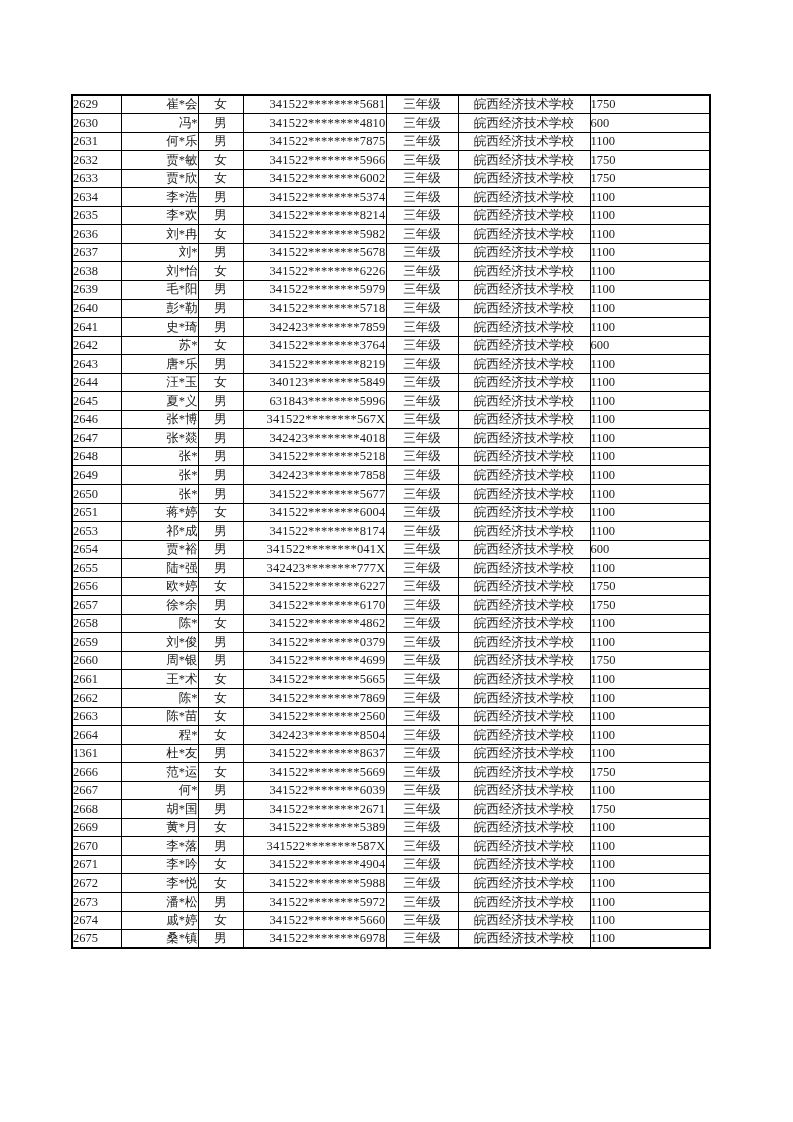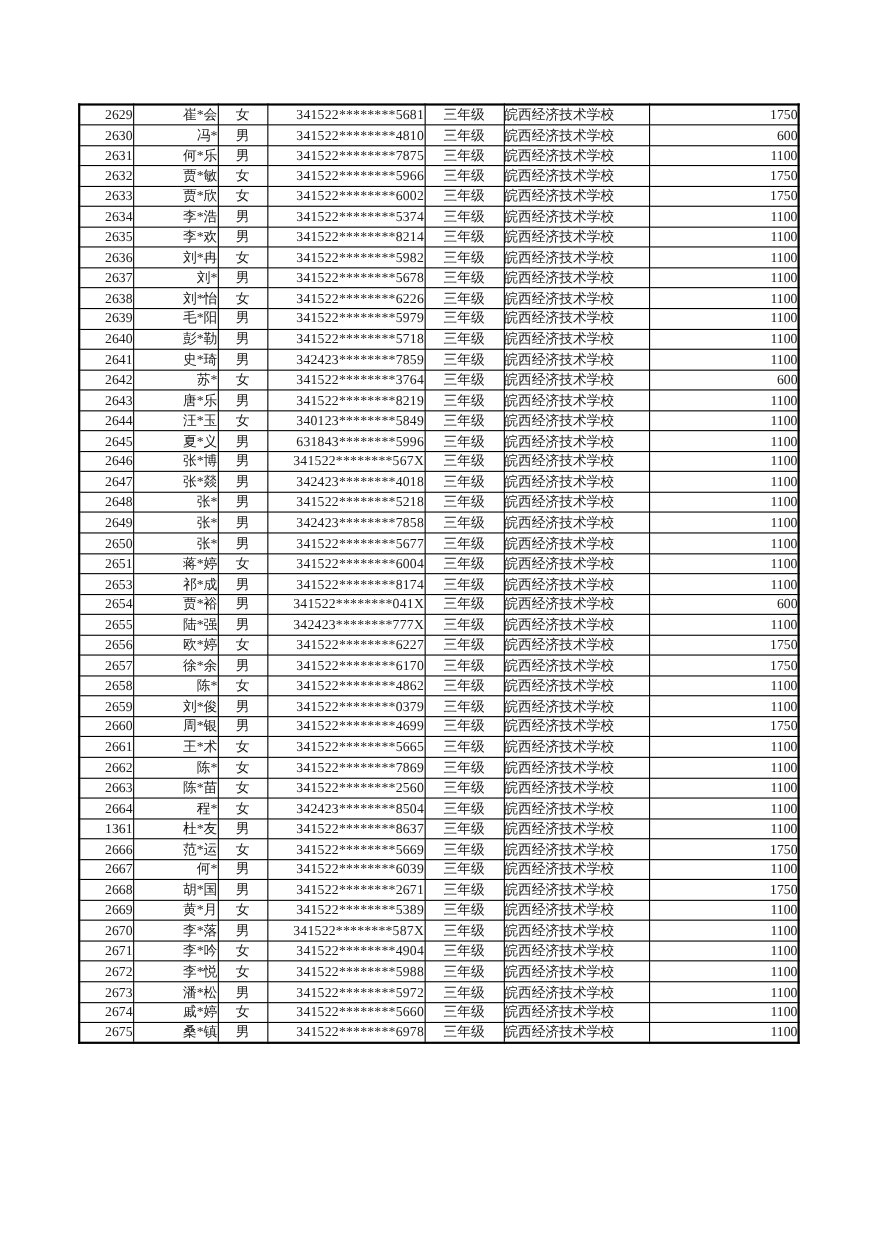--- a/index.html
+++ b/index.html
@@ -31,27 +31,27 @@
     border: 1px solid #000000;
     height: 18.55px;
     font-size: 12.5px;
     line-height: 1;
     color: #1a1a1a;
     white-space: nowrap;
     overflow: hidden;
     padding: 0;
     vertical-align: middle;
   }
-  td.c-serial  { width: 49px;  text-align: right; }
+  td.c-serial  { width: 49px;  text-align: left; }
   td.c-name    { width: 77px;  text-align: right; padding-left: 4px; }
   td.c-gender  { width: 45px;  text-align: center; }
   td.c-id      { width: 143px; text-align: right; padding-left: 3px; letter-spacing: 0.2px; }
   td.c-grade   { width: 72px;  text-align: center; }
-  td.c-school  { width: 132px; text-align: left; }
-  td.c-amount  { width: 136px; text-align: right; font-family: Liberation Serif, serif; }
+  td.c-school  { width: 132px; text-align: center; }
+  td.c-amount  { width: 120px; text-align: left; font-family: Liberation Serif, serif; }
 </style>
 </head>
 <body>
 
 <div class="page">
   <div class="table-wrap">
     <table class="student-table">
       <tbody>
           <tr>
             <td class="c-serial">2629</td>

